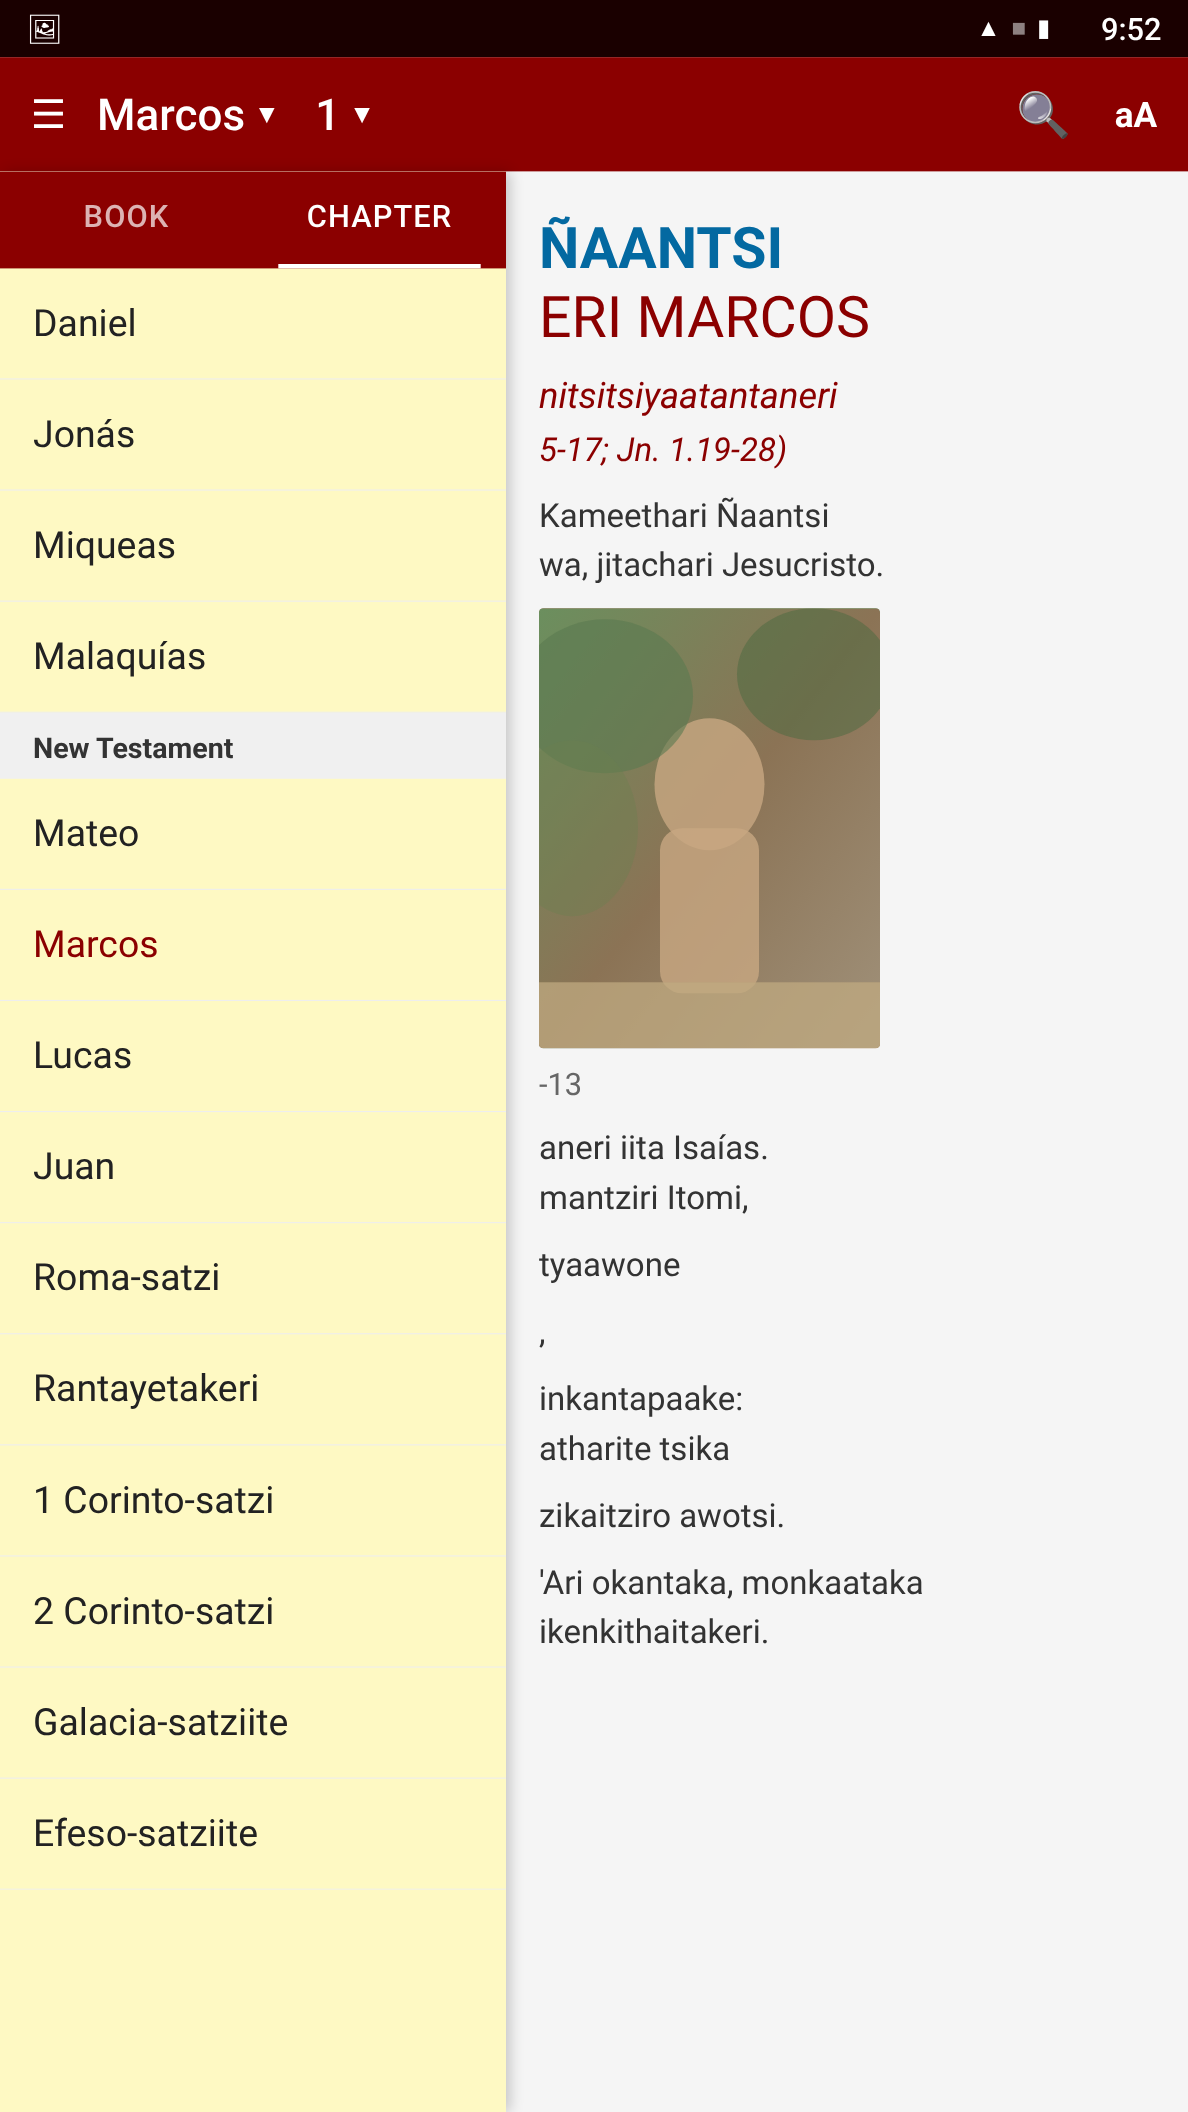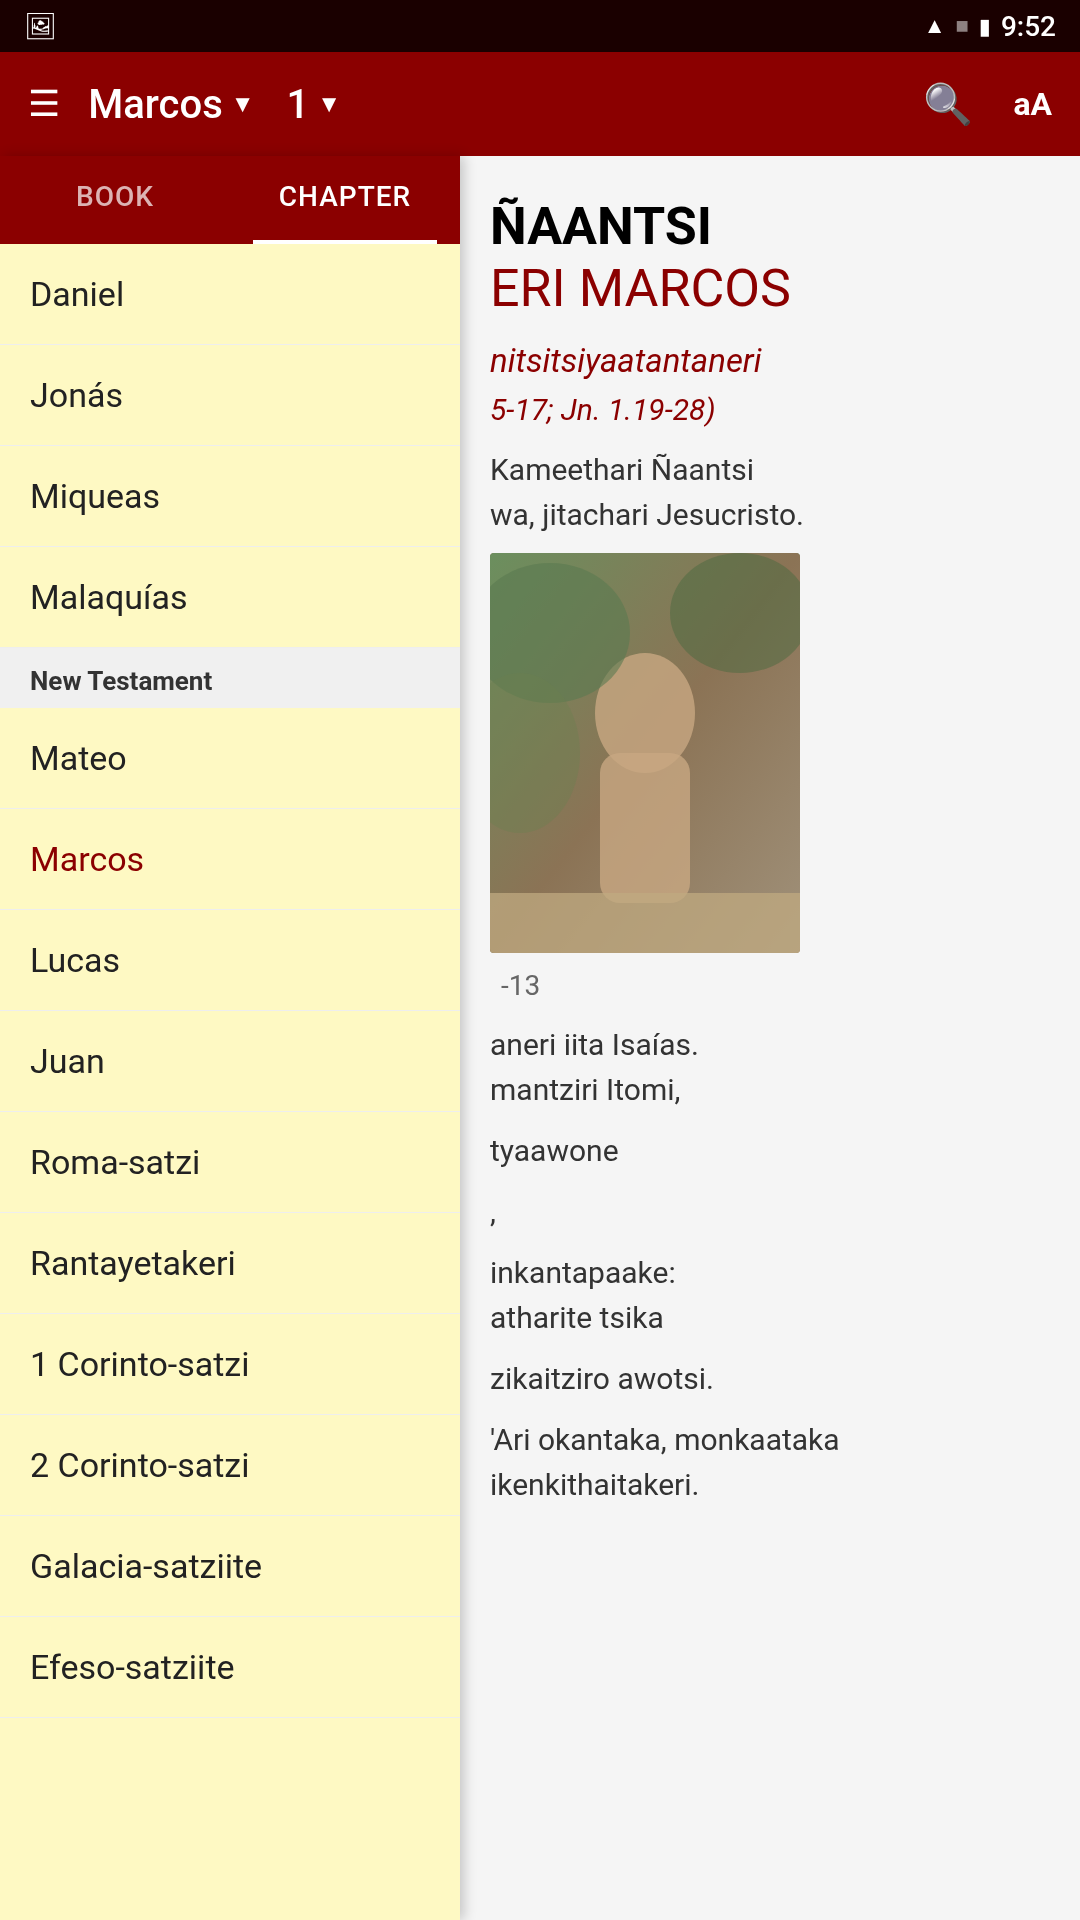--- a/index.html
+++ b/index.html
@@ -33,20 +33,21 @@
       display: flex;
       align-items: center;
       gap: 10px;
       color: white;
       font-size: 26px;
     }
     .status-time {
       color: white;
       font-size: 28px;
       font-weight: 500;
+      margin-left: 36px;
     }
 
     
     .toolbar {
       width: 100%;
       height: 104px;
       background: #8b0000;
       display: flex;
       align-items: center;
       padding: 0 20px;
@@ -93,21 +94,21 @@
     }
 
     
     .bg-content {
       padding: 40px 30px 40px 30px;
       margin-left: 460px;
     }
     .content-title-line1 {
       font-size: 52px;
       font-weight: bold;
-      color: #000000;
+      color: #0369a1;
       line-height: 1.2;
     }
     .content-title-line2 {
       font-size: 52px;
       font-weight: normal;
       color: #8b0000;
       line-height: 1.2;
       margin-bottom: 20px;
     }
     .content-subtitle {
@@ -143,21 +144,20 @@
       position: absolute;
       bottom: 0; left: 0; right: 0;
       height: 60px;
       background: rgba(200,180,140,0.5);
     }
 
     .image-caption {
       font-size: 28px;
       color: #666;
       margin-bottom: 20px;
-      margin-left: 11px;
     }
 
     
     .dropdown-overlay {
       position: absolute;
       top: 0;
       left: 0;
       width: 460px;
       min-height: 100%;
       background: #fef9c3;

